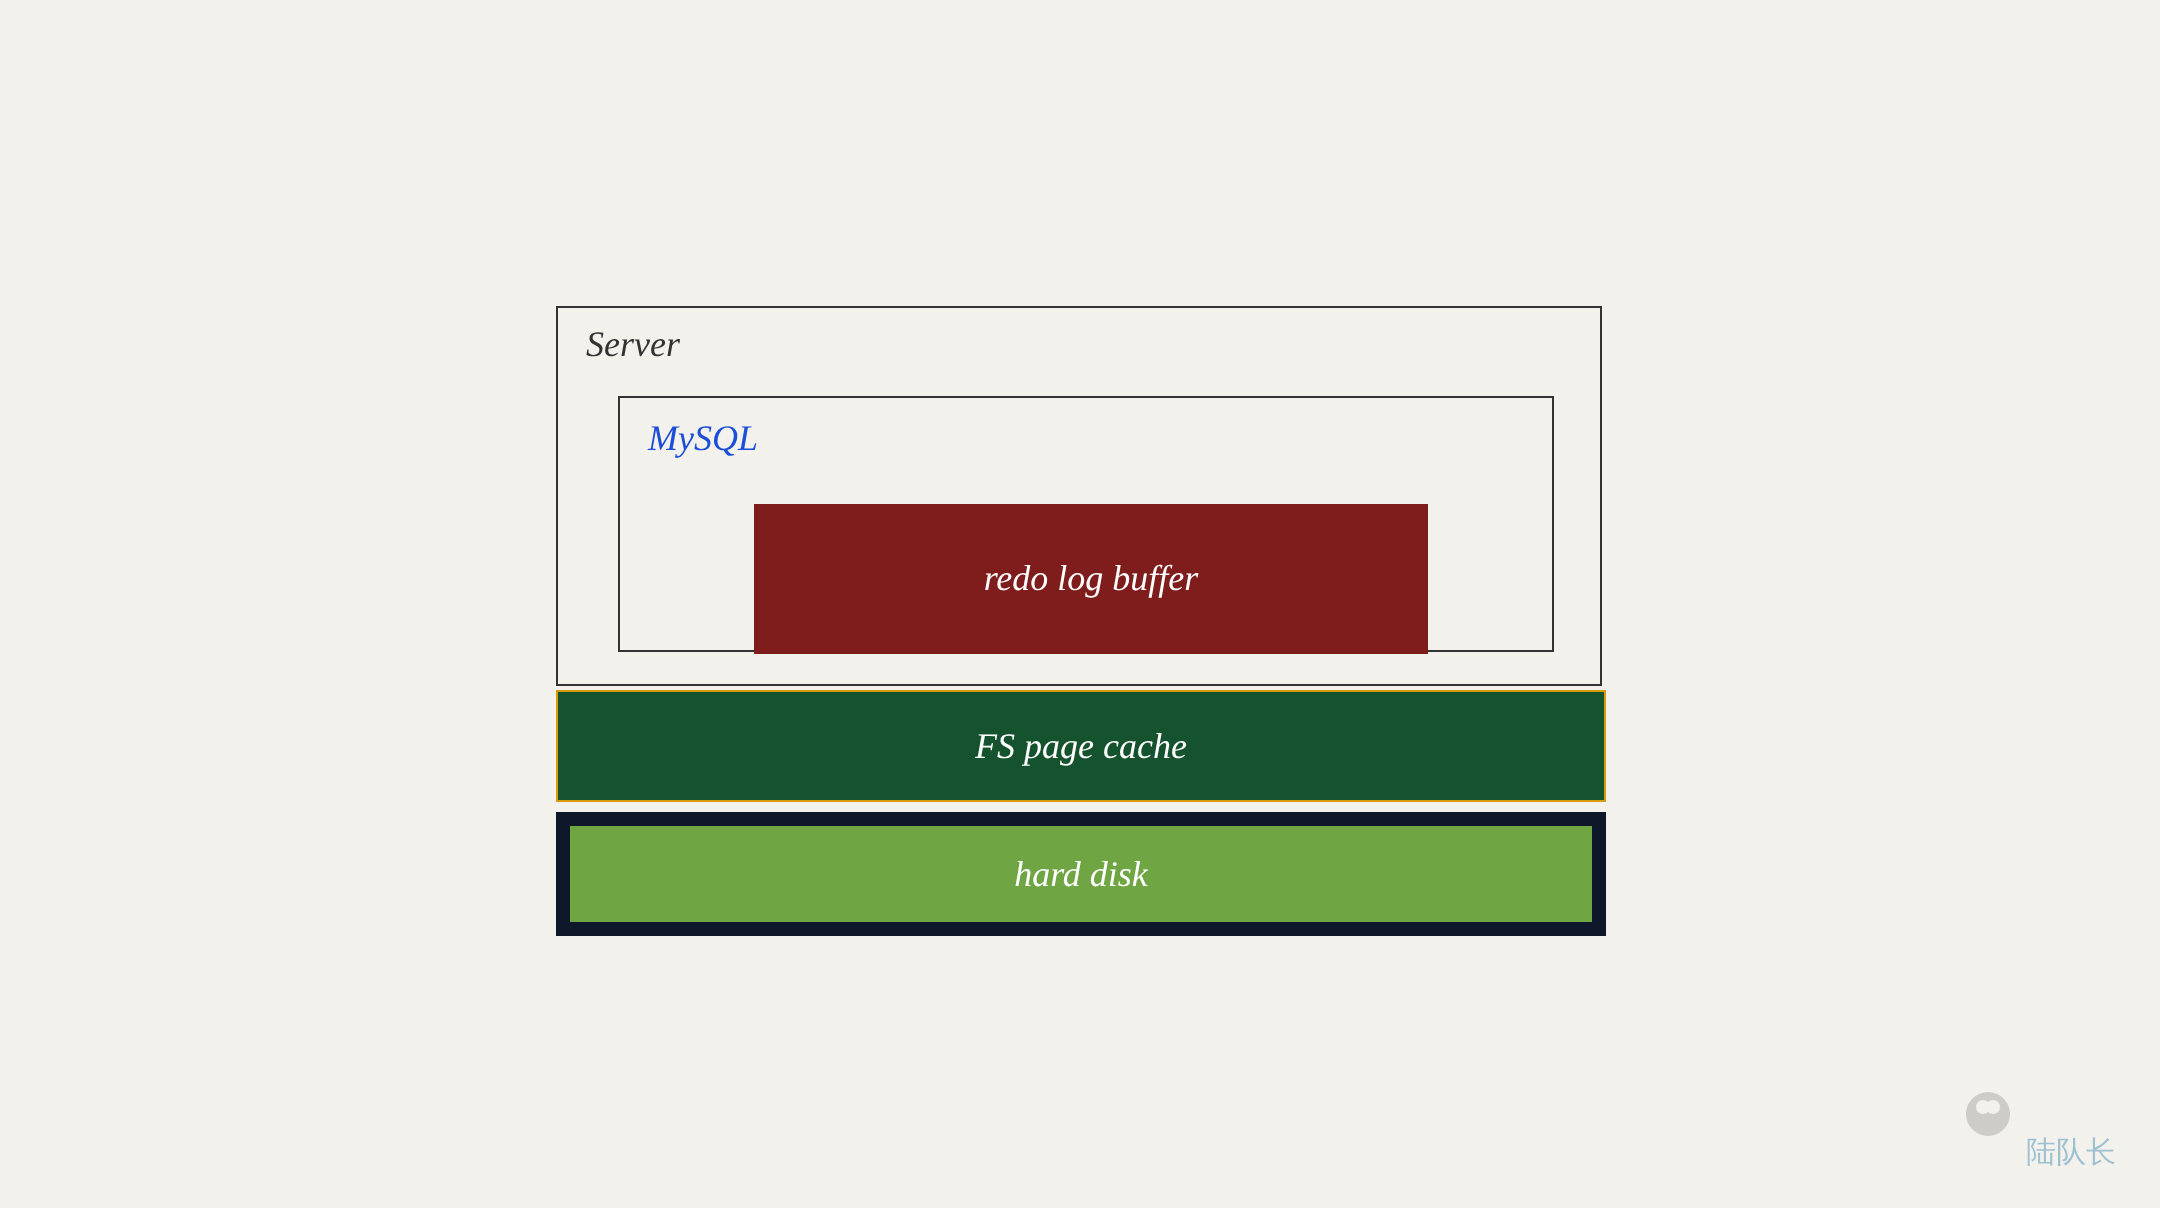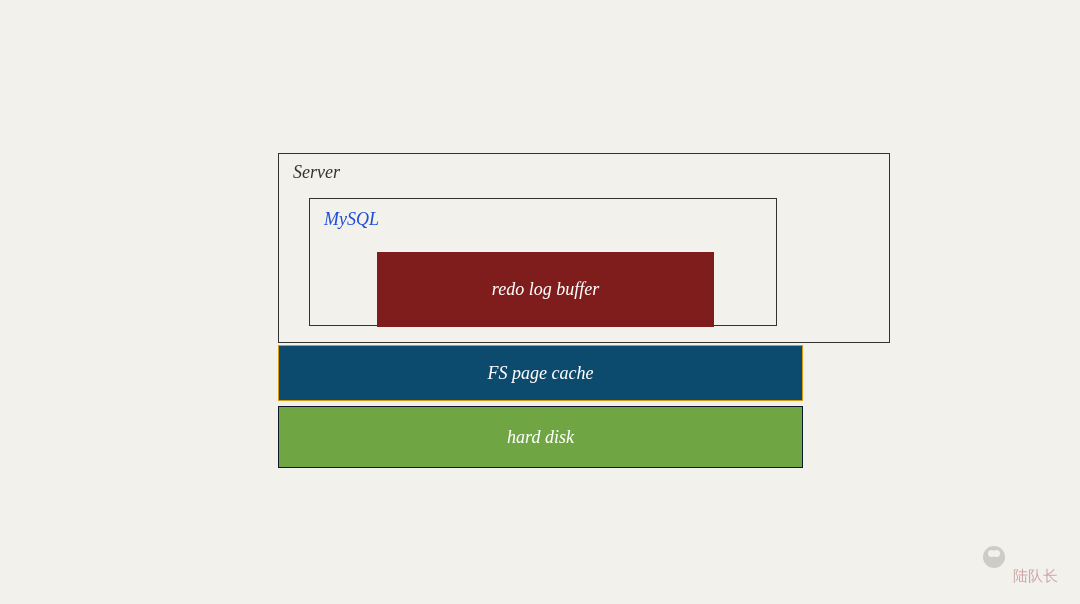--- a/index.html
+++ b/index.html
@@ -14,21 +14,21 @@
       background: #f3f1ec;
       position: relative;
       font-family: 'Segoe Script', 'Comic Sans MS', cursive;
       overflow: hidden;
     }
 
     .server-box {
       position: absolute;
       left: 278px;
       top: 153px;
-      width: 612px;
+      width: 523px;
       height: 190px;
       border: 1.5px solid #333;
       background: transparent;
     }
 
     .server-label {
       position: absolute;
       left: 14px;
       top: 8px;
       font-size: 18px;
@@ -72,41 +72,41 @@
       font-size: 18px;
       font-style: italic;
     }
 
     .fs-page-cache {
       position: absolute;
       left: 278px;
       top: 345px;
       width: 525px;
       height: 56px;
-      background: #0c4a6e;
+      background: #14532d;
       border: 1px solid #d89a0f;
       display: flex;
       align-items: center;
       justify-content: center;
     }
 
     .fs-page-label {
       color: #fff;
       font-size: 18px;
       font-style: italic;
     }
 
     .hard-disk {
       position: absolute;
       left: 278px;
       top: 406px;
       width: 525px;
       height: 62px;
       background: #6fa543;
-      border: 1px solid #0f172a;
+      border: 7px solid #0f172a;
       display: flex;
       align-items: center;
       justify-content: center;
     }
 
     .hard-disk-label {
       color: #fff;
       font-size: 18px;
       font-style: italic;
     }
@@ -148,21 +148,21 @@
       position: absolute;
       width: 7px;
       height: 7px;
       background: #f3f1ec;
       border-radius: 50%;
       top: 4px;
       right: 5px;
     }
 
     .watermark-text {
-      color: #7f1d1d;
+      color: #0369a1;
       font-size: 15px;
       font-family: sans-serif;
       font-style: normal;
       margin-top: 40px;
     }
   </style>
 </head>
 <body>
 
 <div class="server-box">

